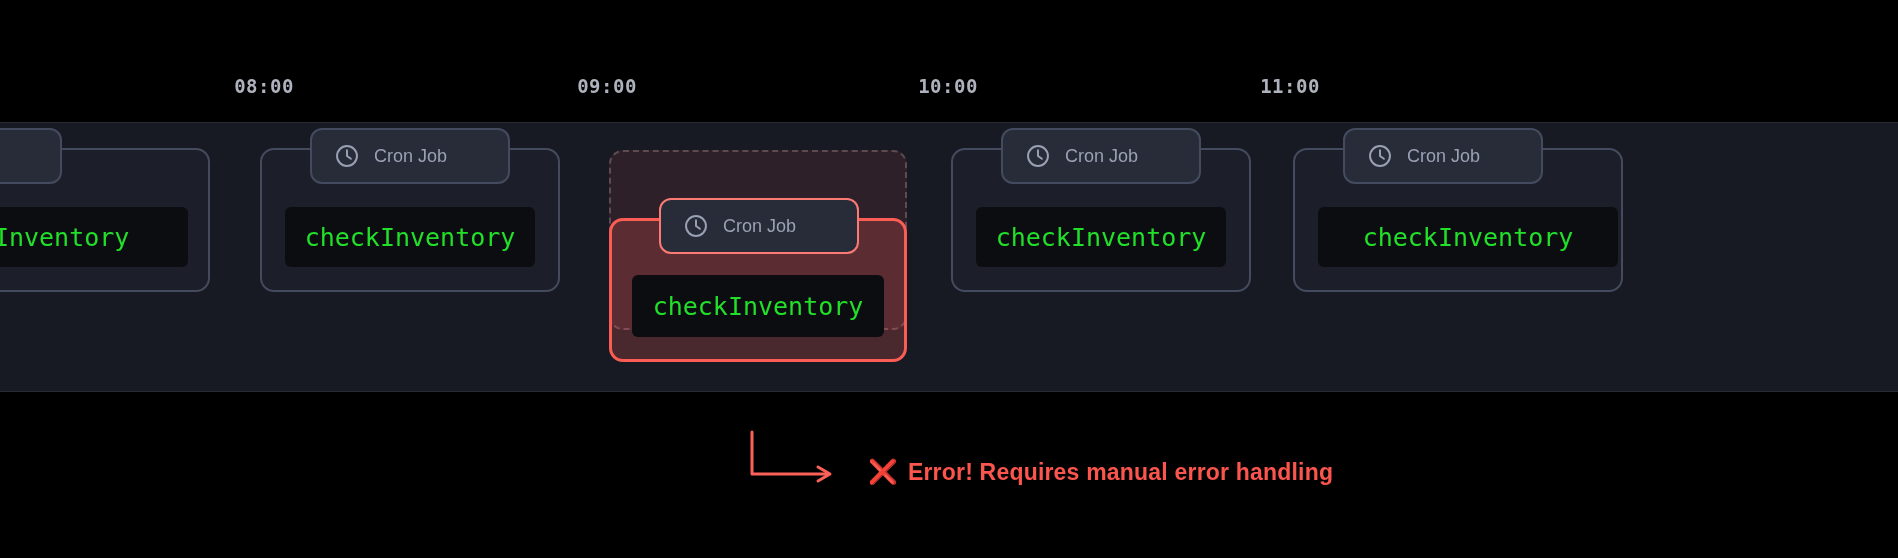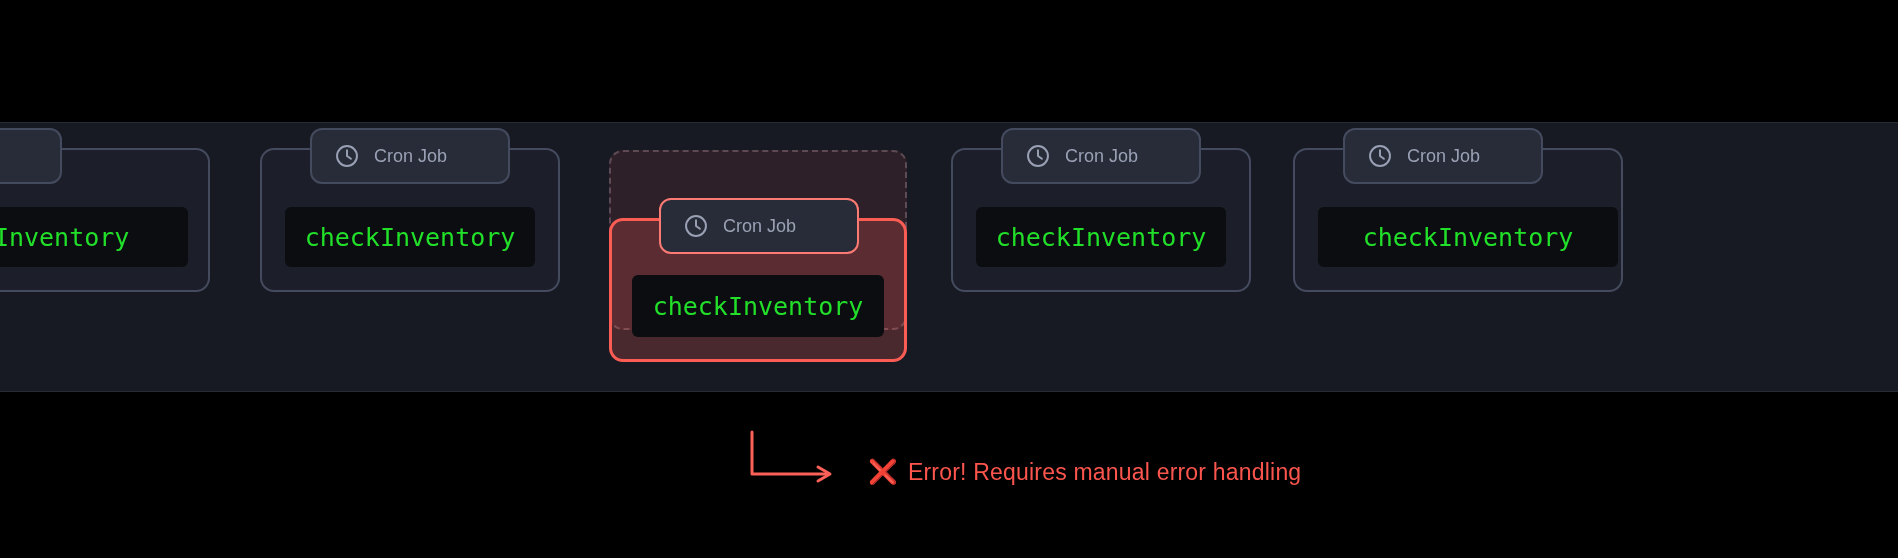--- a/index.html
+++ b/index.html
@@ -176,31 +176,37 @@
     white-space: nowrap;
   }
   .err-text .x-mark {
     font-size: 24px;
     line-height: 1;
     color: #e8150f;
   }
   .err-text .msg {
     font-family: "Liberation Sans", sans-serif;
     font-size: 23px;
-    font-weight: 400;
+    font-weight: 700;
     color: #fb554d;
     letter-spacing: 0.2px;
     line-height: 1;
   }
 </style>
 </head>
 <body>
 
 <div id="stage">
 
+  <div class="ruler">
+    <div class="tick-label" style="left:264px;">08:00</div>
+    <div class="tick-label" style="left:607px;">09:00</div>
+    <div class="tick-label" style="left:948px;">10:00</div>
+    <div class="tick-label" style="left:1290px;">11:00</div>
+  </div>
 
   <div class="band"></div>
 
   <div class="lane">
 
     <div class="job">
       <div class="job-shell" style="left:-120px; top:148px; width:330px; height:144px;"></div>
       <div class="cron-pill" style="left:-150px; top:128px; width:212px;">
         
         

